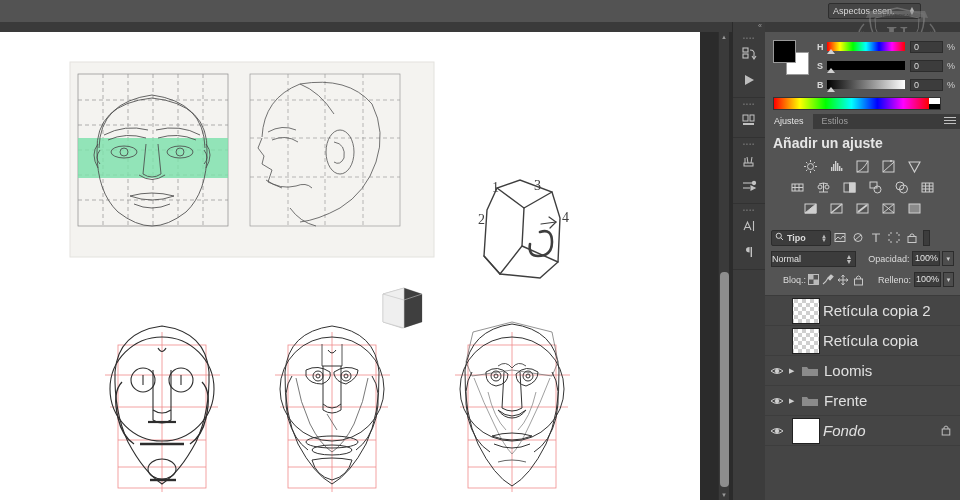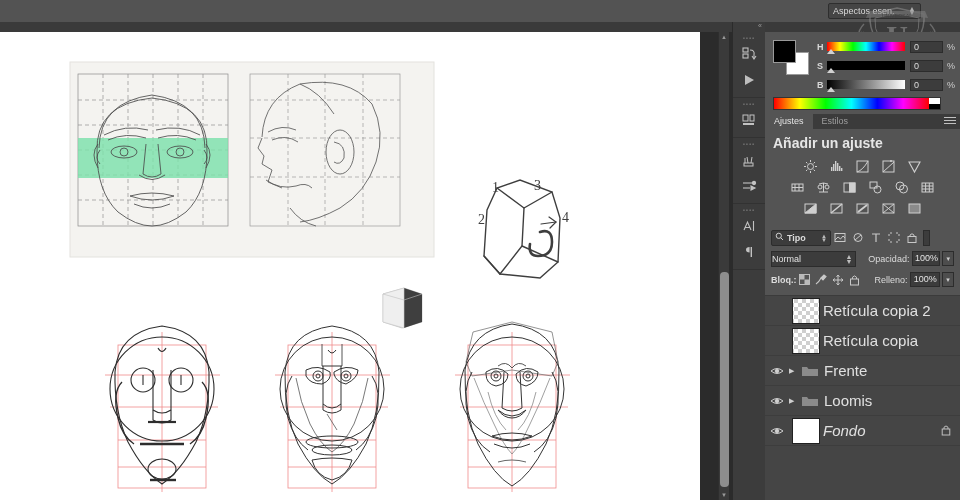--- a/index.html
+++ b/index.html
@@ -612,21 +612,21 @@
         <div class="blendsel">
           <span>Normal</span>
           <span class="caret">▲<br>▼</span>
         </div>
         <span class="lbl-s">Opacidad:</span>
         <span class="valbox">100%</span>
         <span class="stepper">▾</span>
       </div>
 
       <div class="lrow">
-        <span class="lbl-s" style="margin-left:0;font-weight:bold">Bloq.:</span>
+        <span class="lbl-s" style="margin-left:12px;font-weight:normal">Bloq.:</span>
         <span class="ficon">
           <svg width="11" height="11" viewBox="0 0 11 11">
             <rect x="0.5" y="0.5" width="10" height="10" fill="none" stroke="#c8c8c8" stroke-width=".9"></rect>
             <rect x="0.5" y="0.5" width="5" height="5" fill="#b9b9b9"></rect>
               <rect x="5.5" y="5.5" width="5" height="5" fill="#b9b9b9"></rect>
           </svg>
         </span>
         <span class="ficon">
           <svg width="12" height="11" viewBox="0 0 12 11" fill="none" stroke="#c8c8c8" stroke-width="1.1">
             <path d="M1 10 Q4 8 6 4"></path>
@@ -677,37 +677,37 @@
             <path d="M1 5 Q7 0 13 5 Q7 10 1 5 Z"></path>
               <circle cx="7" cy="5" r="1.8" fill="#cfcfcf"></circle>
           </svg>
         </span>
         <span class="disclose">▶</span>
         <span class="folder">
           <svg width="18" height="14" viewBox="0 0 18 14">
               <path d="M1 3 L6 3 L7.5 5 L17 5 L17 12 L1 12 Z" fill="#8b8b8b"></path>
             </svg>
         </span>
-        <span class="lname">Frente</span>
+        <span class="lname">Loomis</span>
       </div>
 
       <div class="layer">
         <span class="eye">
           <svg width="14" height="10" viewBox="0 0 14 10" fill="none" stroke="#cfcfcf" stroke-width="1">
             <path d="M1 5 Q7 0 13 5 Q7 10 1 5 Z"></path>
               <circle cx="7" cy="5" r="1.8" fill="#cfcfcf"></circle>
           </svg>
         </span>
         <span class="disclose">▶</span>
         <span class="folder">
           <svg width="18" height="14" viewBox="0 0 18 14">
               <path d="M1 3 L6 3 L7.5 5 L17 5 L17 12 L1 12 Z" fill="#8b8b8b"></path>
             </svg>
         </span>
-        <span class="lname">Loomis</span>
+        <span class="lname">Frente</span>
       </div>
 
       <div class="layer">
         <span class="eye">
           <svg width="14" height="10" viewBox="0 0 14 10" fill="none" stroke="#cfcfcf" stroke-width="1">
             <path d="M1 5 Q7 0 13 5 Q7 10 1 5 Z"></path>
               <circle cx="7" cy="5" r="1.8" fill="#cfcfcf"></circle>
           </svg>
         </span>
         <span class="thumb-wrap">

